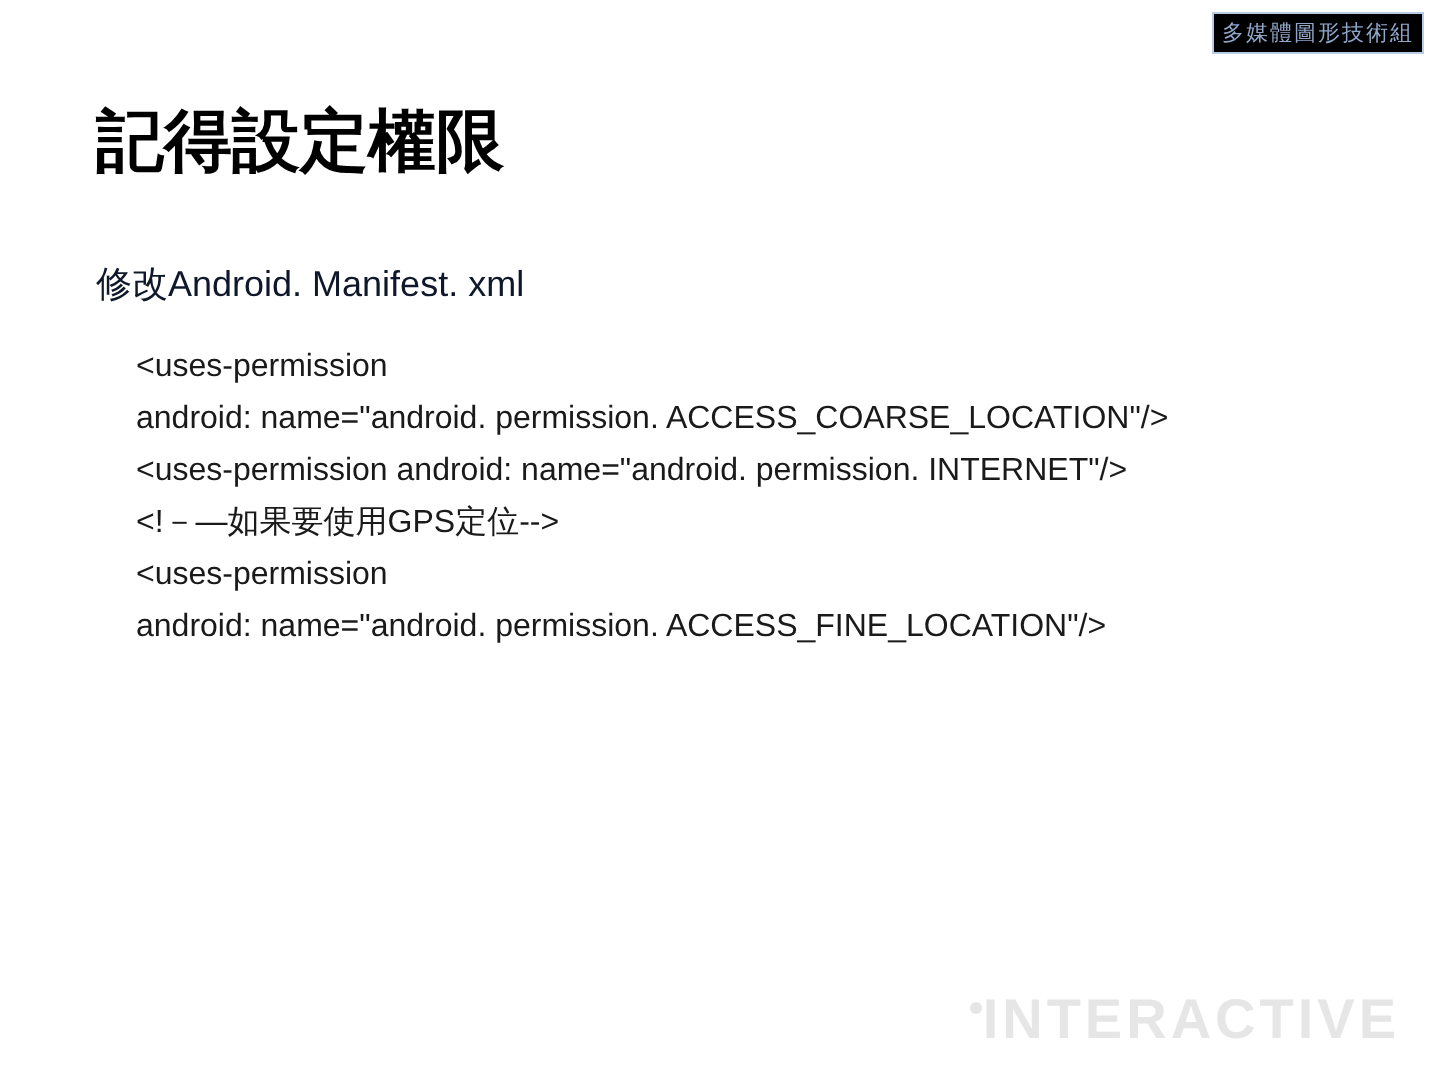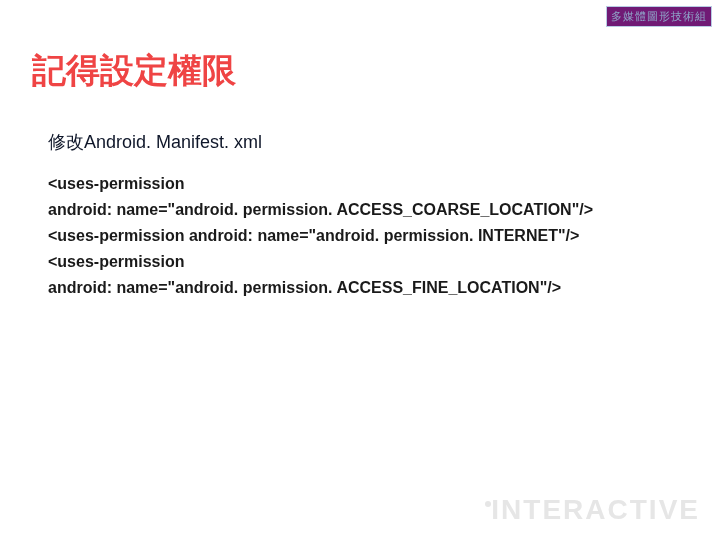--- a/index.html
+++ b/index.html
@@ -1,22 +1,22 @@
 <!DOCTYPE html>
 <html><head>
 <meta charset="utf-8">
 <style>
   * { margin: 0; padding: 0; box-sizing: border-box; }
   html, body { width: 720px; height: 540px; background: #ffffff; font-family: "Microsoft JhengHei", "PingFang TC", Arial, sans-serif; position: relative; overflow: hidden; }
-  .top-badge { position: absolute; top: 6px; right: 8px; background: #701a75; color: #8fa6c9; font-size: 11px; padding: 2px 4px; border: 1px solid #b8cce4; letter-spacing: 1px; }
-  .slide-title { position: absolute; top: 48px; left: 32px; font-size: 34px; font-weight: 700; color: #ef4444; }
+  .top-badge { position: absolute; top: 6px; right: 8px; background: #000000; color: #8fa6c9; font-size: 11px; padding: 2px 4px; border: 1px solid #b8cce4; letter-spacing: 1px; }
+  .slide-title { position: absolute; top: 48px; left: 48px; font-size: 34px; font-weight: 700; color: #000000; }
   .subtitle { position: absolute; top: 130px; left: 48px; font-size: 18px; color: #0f172a; }
   .code-block { position: absolute; top: 172px; left: 48px; right: 48px; font-size: 16px; line-height: 1.5; color: #1a1a1a; }
   .code-block .line { margin-bottom: 2px; }
-  .code-block b { font-weight: 700; }
+  .code-block b { font-weight: 400; margin-left: 20px; }
   .footer-logo { position: absolute; right: 20px; bottom: 18px; text-align: left; line-height: 0.9; }
   .footer-logo .w1 { font-family: Arial, sans-serif; font-weight: 900; font-size: 28px; letter-spacing: 2px; color: #e6e6e6; text-transform: uppercase; }
   .footer-logo .w2 { font-family: Arial, sans-serif; font-weight: 900; font-size: 30px; letter-spacing: 2px; text-transform: uppercase; }
   .footer-logo .w2 .c1 { color: #d6e6b8; }
   .footer-logo .w2 .c2 { color: #c9e27a; }
   .footer-logo .w2 .c3 { color: #a7d94c; }
   .footer-logo .w2 .c4 { color: #8fcf3c; }
   .footer-logo .w2 .c5 { color: #6fbf2a; }
   .footer-logo .dot { display: inline-block; width: 6px; height: 6px; background: #e6e6e6; border-radius: 50%; vertical-align: top; margin-top: 4px; }
 </style>
@@ -26,19 +26,20 @@
 <div class="top-badge">多媒體圖形技術組</div>
 
 <h1 class="slide-title">記得設定權限</h1>
 
 <div class="subtitle">修改Android. Manifest. xml</div>
 
 <div class="code-block">
   <div class="line"><b>&lt;uses-permission</b></div>
   <div class="line"><b>android: name="android. permission. ACCESS_COARSE_LOCATION"/&gt;</b></div>
   <div class="line"><b>&lt;uses-permission android: name="android. permission. INTERNET"/&gt;</b></div>
+  <div class="line"><b>&lt;!－—如果要使用GPS定位--&gt;</b></div>
   <div class="line"><b>&lt;uses-permission</b></div>
   <div class="line"><b>android: name="android. permission. ACCESS_FINE_LOCATION"/&gt;</b></div>
 </div>
 
 <div class="footer-logo">
   <div class="w1"><span class="dot"></span><span>INTERACTIVE</span></div>
 </div>
 
 </body></html>

